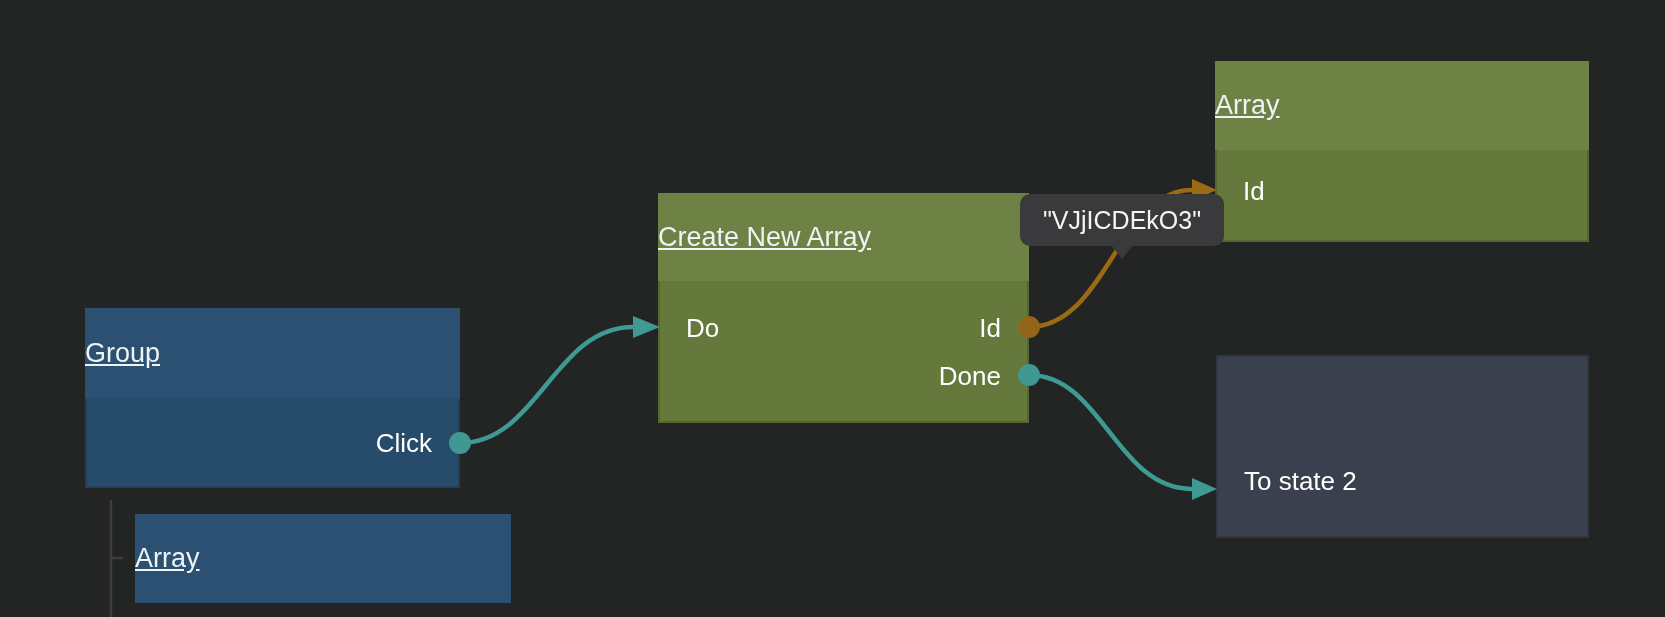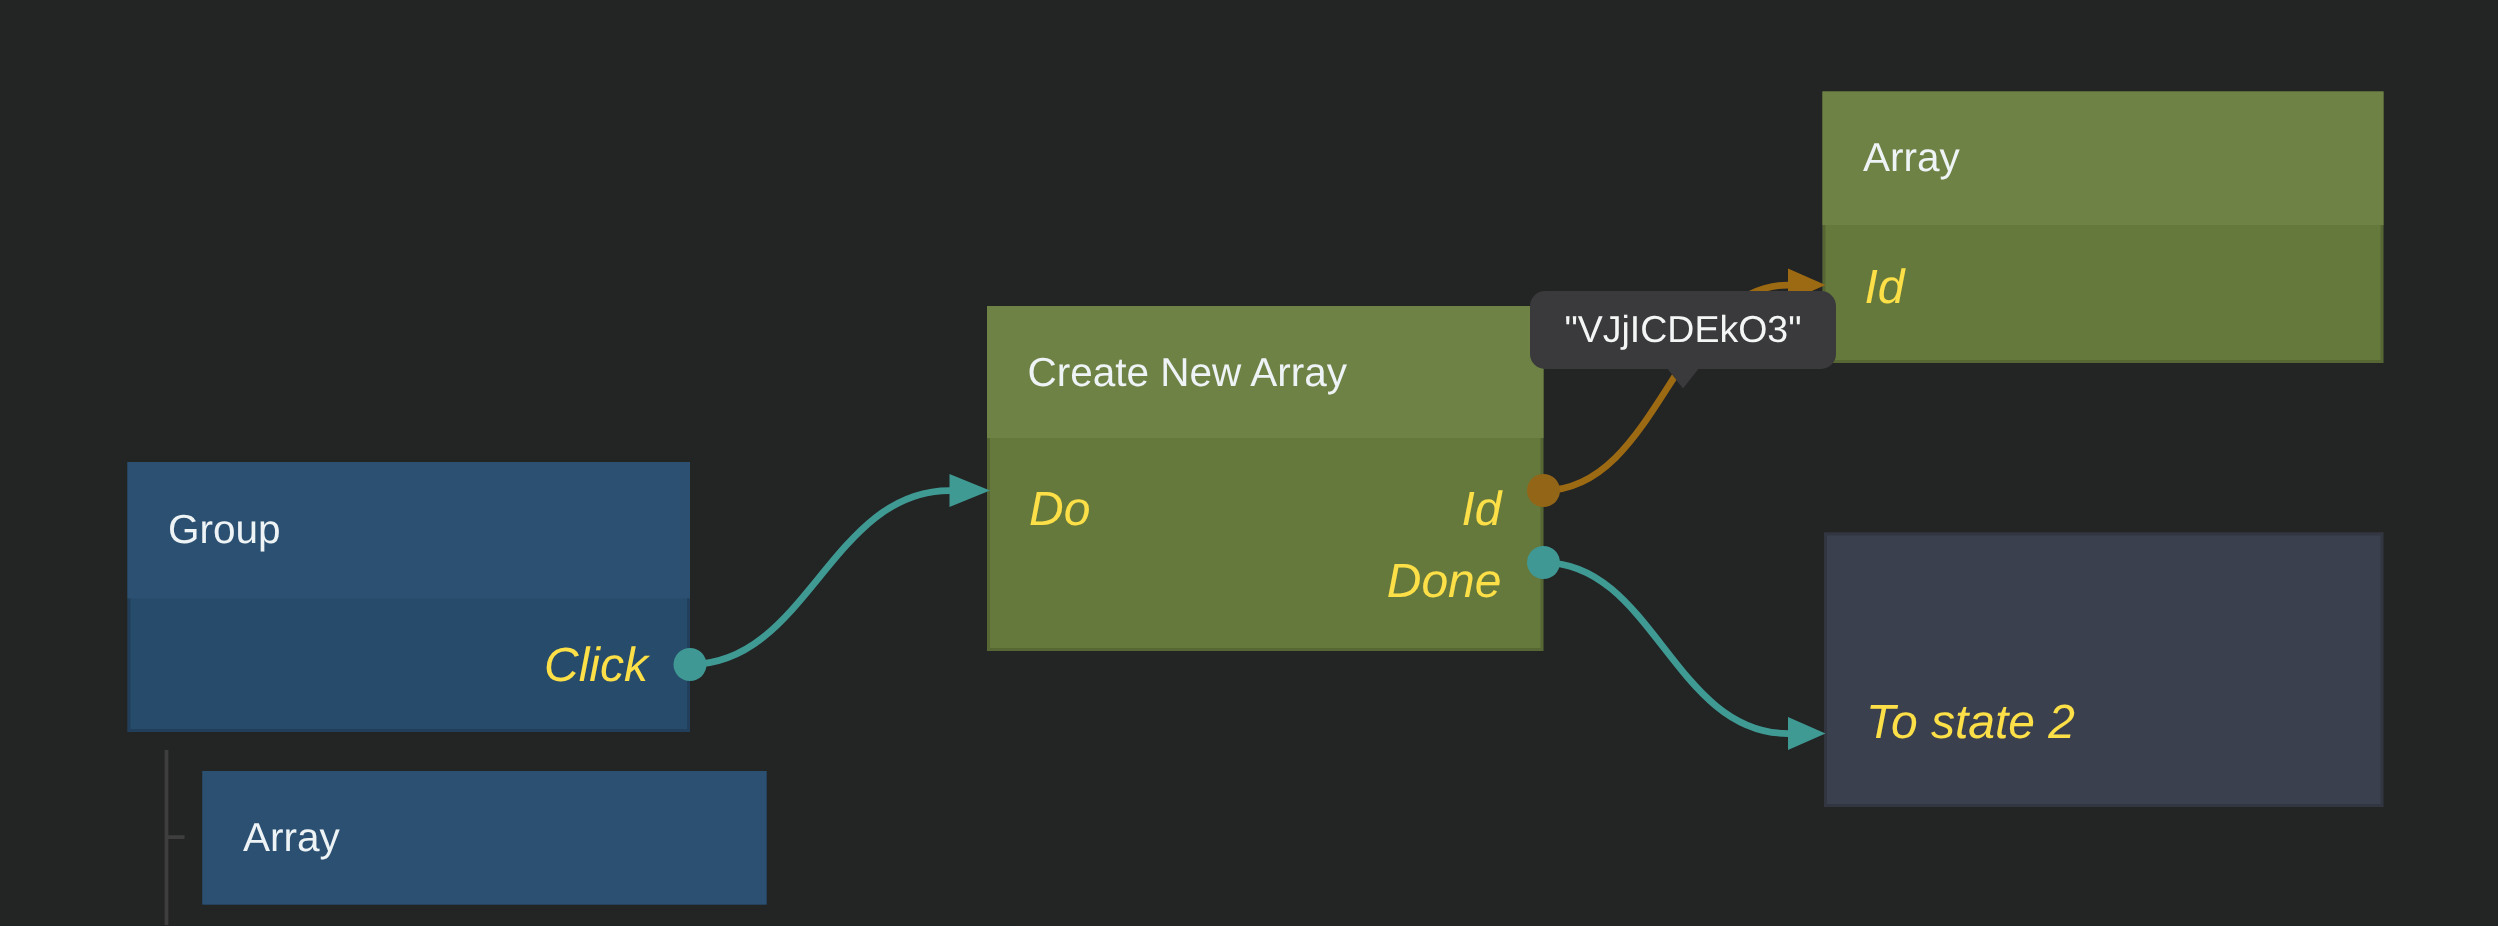--- a/index.html
+++ b/index.html
@@ -6,37 +6,37 @@
   .canvas {
     position:relative; width:1665px; height:617px;
     background:#232424; overflow:hidden;
     font-family:"Liberation Sans", sans-serif;
     color:#eef3f5;
   }
   .node { position:absolute; box-shadow: inset 0 0 0 2px rgba(0,0,0,0.15); z-index:1; }
   .node-header {
     position:absolute; top:0; left:0; right:0;
     display:flex; align-items:center;
-    padding-left:27px; box-sizing:border-box;
-    font-size:27px; color:#eef3f5;
+    box-sizing:border-box;
+    font-size:27px; color:#eef3f5;text-decoration:underline;
   }
   .port-row {
     position:absolute; left:28px; right:28px; height:48px;
-    display:flex; align-items:center; font-size:32px; color:#fde047;font-style:italic;
+    display:flex; align-items:center; font-size:26px; color:#ffffff;
   }
   .port-row .spacer { flex:1; }
   .align-right { justify-content:flex-end;text-align:right; }
 
   
   .node-group { left:85px; top:308px; width:375px; height:180px; background:#274b6a; }
   .node-group .node-header { height:91px; background:#2b5071; }
   .node-group .row-click { top:111px; }
 
   
-  .node-cna { left:658px; top:204px; width:371px; height:230px; background:#66793c; }
+  .node-cna { left:658px; top:193px; width:371px; height:230px; background:#66793c; }
   .node-cna .node-header { height:88px; background:#6f8245; }
   .node-cna .row-1 { top:111px;text-align:right; }
   .node-cna .row-2 { top:159px; }
 
   
   .node-array { left:1215px; top:61px; width:374px; height:181px; background:#66793c; }
   .node-array .node-header { height:89px; background:#6f8245; }
   .node-array .row-id { top:106px; }
 
   

